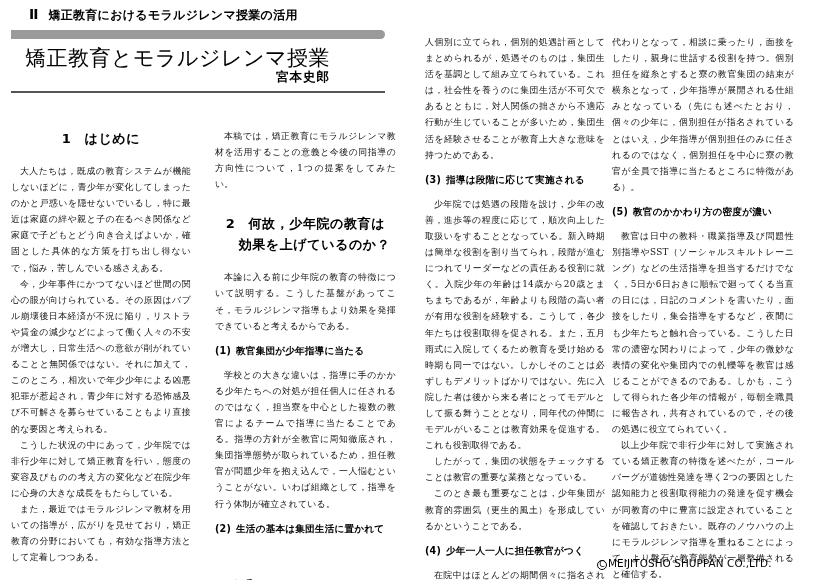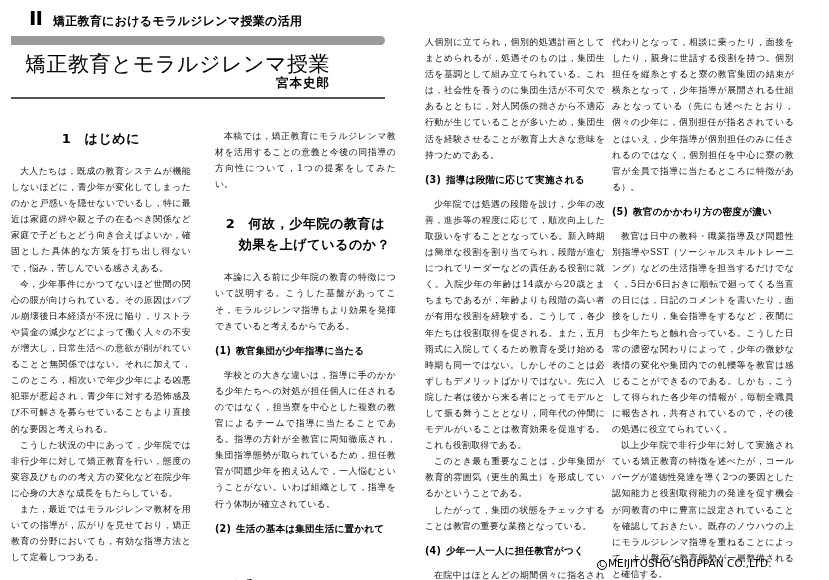--- a/index.html
+++ b/index.html
@@ -42,21 +42,21 @@
   }
   .chapter-line {
     display: flex;
     align-items: baseline;
     gap: 11px;
     padding-left: 18px;
   }
   .chapter-num {
     font-family: "DejaVu Sans", "Liberation Sans", sans-serif;
     font-weight: bold;
-    font-size: 20px;
+    font-size: 14px;
     letter-spacing: -1px;
     color: #000;
   }
   .chapter-title {
     font-family: "DejaVu Sans", "Liberation Sans", sans-serif;
     font-weight: bold;
     font-size: 12px;
     color: #000;
     letter-spacing: 0.3px;
   }
@@ -221,22 +221,22 @@
   <div class="page-right">
 
     <div class="col" style="left:15px; top:6px; width:180px;">
       <p class="noindent">人個別に立てられ，個別的処遇計画としてまとめられるが，処遇そのものは，集団生活を基調として組み立てられている。これは，社会性を養うのに集団生活が不可欠であるとともに，対人関係の拙さから不適応行動が生じていることが多いため，集団生活を経験させることが教育上大きな意味を持つためである。</p>
       <div class="vspace-sm"></div>
       <div class="sub-head">
         <span class="snum">(3)</span><span>指導は段階に応じて実施される</span>
       </div>
       <div class="vspace-sm"></div>
       <p>少年院では処遇の段階を設け，少年の改善，進歩等の程度に応じて，順次向上した取扱いをすることとなっている。新入時期は簡単な役割を割り当てられ，段階が進むにつれてリーダーなどの責任ある役割に就く。入院少年の年齢は14歳から20歳とまちまちであるが，年齢よりも段階の高い者が有用な役割を経験する。こうして，各少年たちは役割取得を促される。また，五月雨式に入院してくるため教育を受け始める時期も同一ではない。しかしそのことは必ずしもデメリットばかりではない。先に入院した者は後から来る者にとってモデルとして振る舞うこととなり，同年代の仲間にモデルがいることは教育効果を促進する。これも役割取得である。</p>
+      <p>したがって，集団の状態をチェックすることは教官の重要な業務となっている。</p>
       <p>このとき最も重要なことは，少年集団が教育的雰囲気（更生的風土）を形成しているかということである。</p>
-      <p>したがって，集団の状態をチェックすることは教官の重要な業務となっている。</p>
       <div class="vspace-sm"></div>
       <div class="sub-head">
         <span class="snum">(4)</span><span>少年一人一人に担任教官がつく</span>
       </div>
       <div class="vspace-sm"></div>
       <p>在院中はほとんどの期間個々に指名された担任教官（個別担任）がつく。個別担任は親</p>
     </div>
 
     <div class="col" style="left:202px; top:6px; width:182px;">
       <p class="noindent">代わりとなって，相談に乗ったり，面接をしたり，親身に世話する役割を持つ。個別担任を縦糸とすると寮の教官集団の結束が横糸となって，少年指導が展開される仕組みとなっている（先にも述べたとおり，個々の少年に，個別担任が指名されているとはいえ，少年指導が個別担任のみに任されるのではなく，個別担任を中心に寮の教官が全員で指導に当たるところに特徴がある）。</p>

